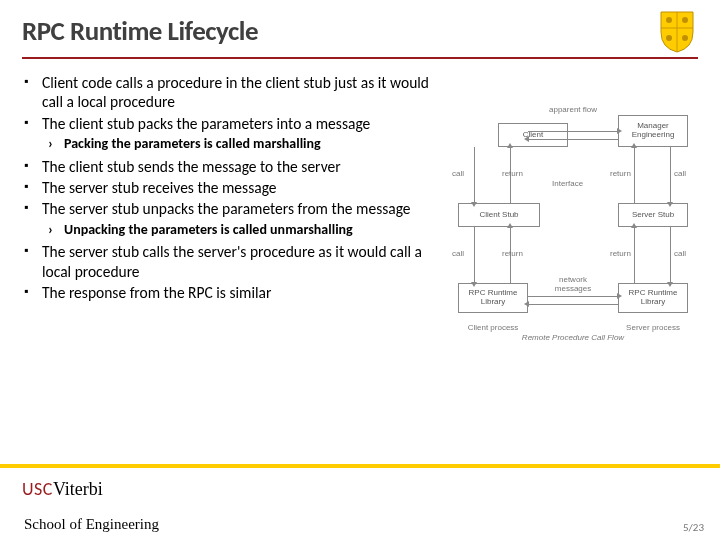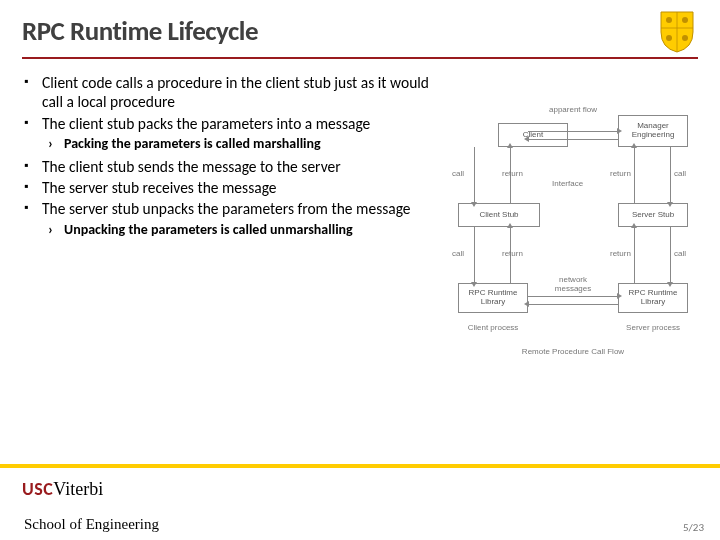--- a/index.html
+++ b/index.html
@@ -16,21 +16,21 @@
   ul.main { list-style: none; }
   ul.main > li { position: relative; padding-left: 20px; font-size: 15.5px; line-height: 1.25; margin-bottom: 2px; color:#000000; }
   ul.main > li::before { content: "▪"; position: absolute; left: 2px; top: 1px; font-size: 12px; color: #000; }
   ul.sub { list-style: none; margin: 2px 0 4px 0; }
   ul.sub > li { position: relative; padding-left: 42px; font-size: 14px; font-weight: 700; line-height: 1.25; color: #000; }
   ul.sub > li::before { content: "›"; position: absolute; left: 26px; top: 0; font-size: 14px; color: #000; font-weight: 700; }
   .bold { font-weight: 700; }
   .footer { height: 76px; border-top: 4px solid #ffcc00; background: #fff; position: relative; }
   .logo { position: absolute; left: 22px; top: 10px; }
   .logo-line1 { font-size: 18px; font-weight: 400; }
-  .usc { color: #991b1e; font-weight: 700; letter-spacing: 0.5px; }
+  .usc { color: #991b1e; font-weight: 400; letter-spacing: 0.5px; }
   .vit { color: #000; font-family: Georgia, serif; }
   .logo-line2 { font-size: 15px; color: #000; font-family: Georgia, serif; margin-top: 16px; margin-left: 2px; }
   .pagenum { position: absolute; right: 16px; bottom: 6px; font-size: 11px; color: #777; }
   
   .dbox { position: absolute; border: 1px solid #888; background: #fff; display: flex; align-items: center; justify-content: center; text-align: center; padding: 2px; line-height: 1.1; }
   .dlabel { position: absolute; color: #777; font-size: 8px; text-align: center; }
   .darrow { position: absolute; background: #888; }
   .vline { width: 1px; }
   .hline { height: 1px; }
   .ah-up::after, .ah-down::after, .ah-left::after, .ah-right::after { content: ""; position: absolute; width: 0; height: 0; }
@@ -68,20 +68,24 @@
         <li><span>Packing the parameters is called </span><span class="bold">marshalling</span></li>
       </ul>
       <ul class="main">
         <li>The client stub sends the message to the server</li>
         <li>The server stub receives the message</li>
         <li>The server stub unpacks the parameters from the message</li>
       </ul>
       <ul class="sub">
         <li><span>Unpacking the parameters is called </span><span class="bold">unmarshalling</span></li>
       </ul>
+      <ul class="main">
+        <li>The server stub calls the server's procedure as it would call a local procedure</li>
+        <li>The response from the RPC is similar</li>
+      </ul>
     </div>
 
     <div class="diagram">
 
       <div class="dbox" style="left:10px; top:50px; width:70px; height:24px;margin-left:40px;">Client</div>
       <div class="dbox" style="left:10px; top:130px; width:82px; height:24px;">Client Stub</div>
       <div class="dbox" style="left:10px; top:210px; width:70px; height:30px;">RPC Runtime Library</div>
 
       <div class="dbox" style="left:170px; top:42px; width:70px; height:32px;">Manager Engineering</div>
       <div class="dbox" style="left:170px; top:130px; width:70px; height:24px;">Server Stub</div>
@@ -108,21 +112,21 @@
       <div class="dlabel" style="left:4px; top:176px;">call</div>
       <div class="dlabel" style="left:54px; top:176px;">return</div>
       <div class="dlabel" style="left:226px; top:96px;">call</div>
       <div class="dlabel" style="left:162px; top:96px;">return</div>
       <div class="dlabel" style="left:226px; top:176px;">call</div>
       <div class="dlabel" style="left:162px; top:176px;">return</div>
       <div class="dlabel" style="left:104px; top:106px;">Interface</div>
       <div class="dlabel" style="left:100px; top:202px; width:50px;">network messages</div>
       <div class="dlabel" style="left:12px; top:250px; width:66px;">Client process</div>
       <div class="dlabel" style="left:172px; top:250px; width:66px;">Server process</div>
-      <div class="dlabel" style="left:60px; top:274px; width:130px; ">Remote Procedure Call Flow</div>
+      <div class="dlabel" style="left:60px; top:260px; width:130px; font-style:italic;">Remote Procedure Call Flow</div>
     </div>
   </div>
 
   <div class="footer">
     <div class="logo">
       <div class="logo-line1"><span class="usc">USC</span><span class="vit">Viterbi</span></div>
       <div class="logo-line2">School of Engineering</div>
     </div>
     <div class="pagenum">5/23</div>
   </div>

